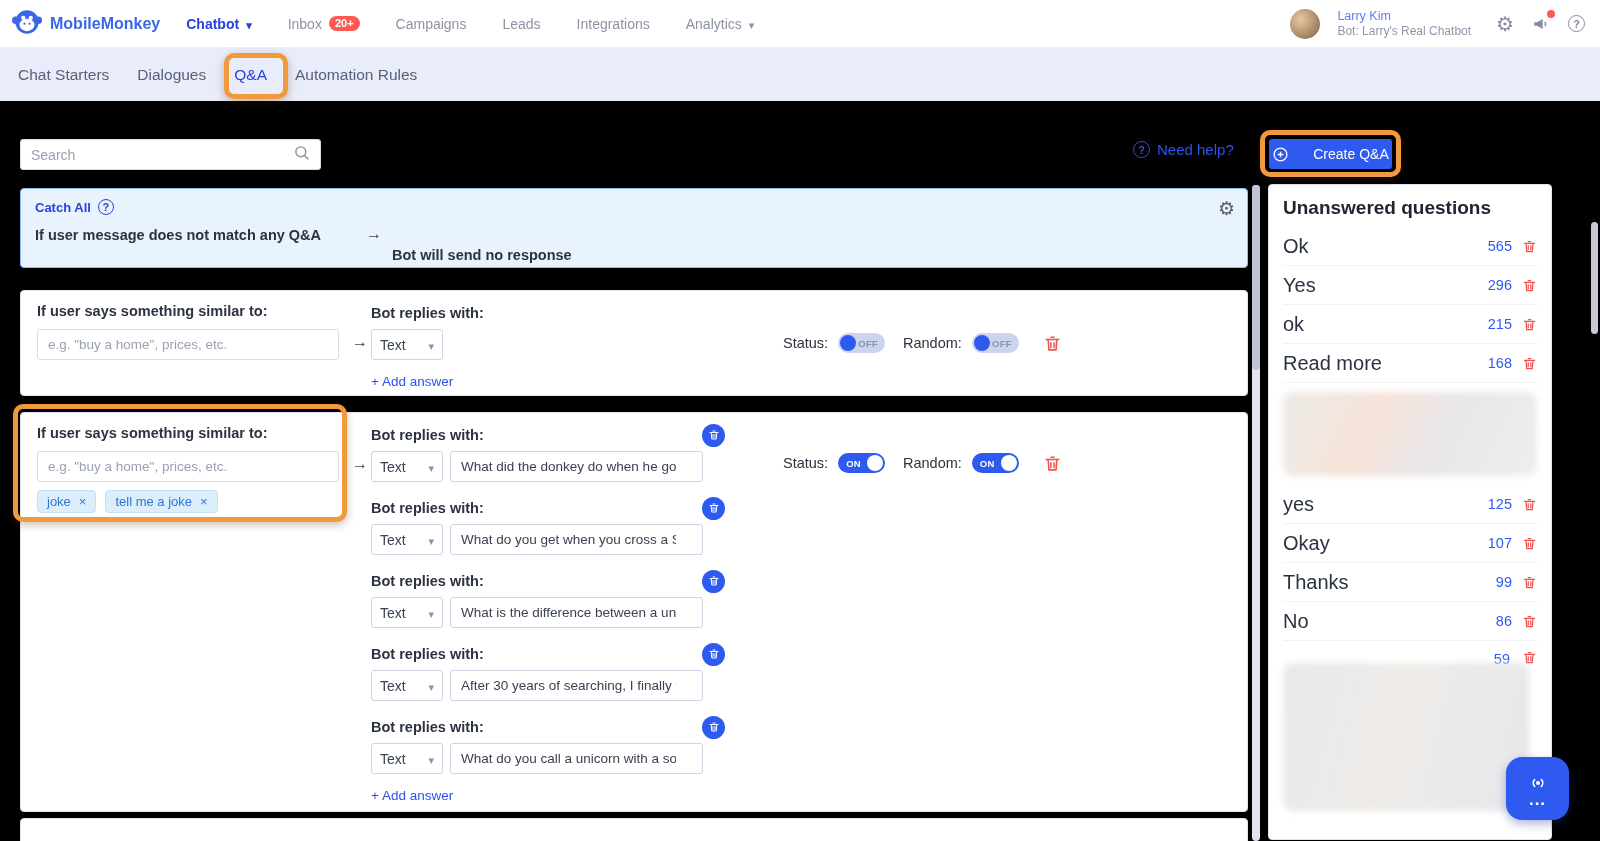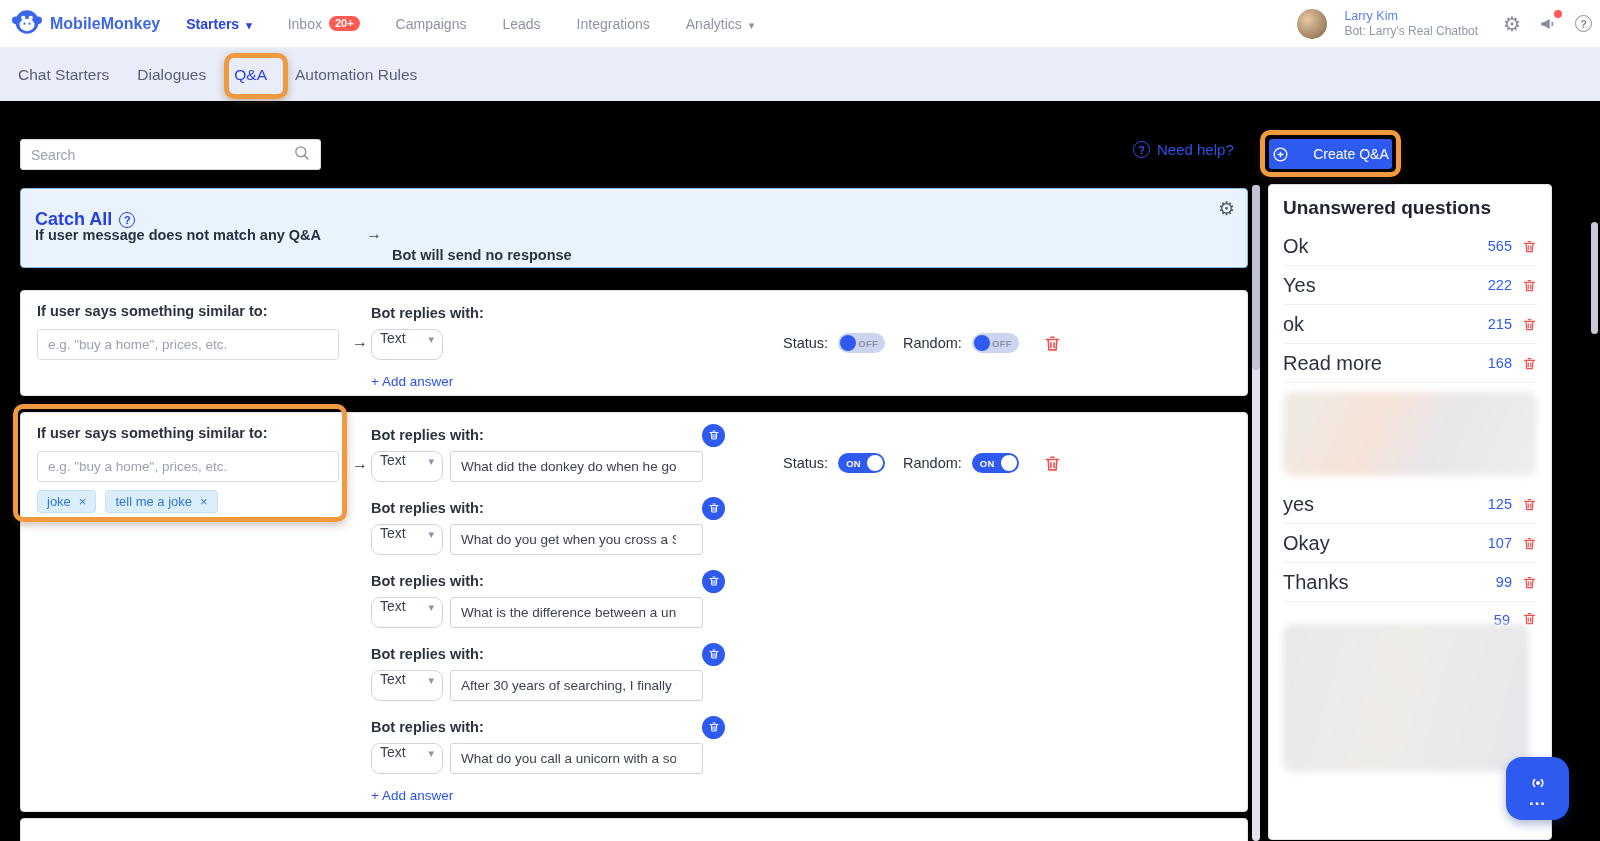--- a/index.html
+++ b/index.html
@@ -8,21 +8,21 @@
 
   
   .navbar { position:absolute; top:0; left:0; right:0; height:48px; background:#fff; display:flex; align-items:center; z-index:6; border-bottom:1px solid #eceef5; }
   .brand { display:flex; align-items:center; gap:8px; padding:0 26px 0 12px; cursor:pointer; }
   .brand-name { font-size:16px; font-weight:700; color:#3b66e8; }
   .nav-items { display:flex; align-items:center; gap:36px; }
   .nav-item { display:flex; align-items:center; gap:7px; font-size:14px; color:#8d93a5; cursor:pointer; white-space:nowrap; }
   .nav-item.active { color:#2742e0; font-weight:700; }
   .caret::after { content:"▾"; font-size:11px; }
   .badge { background:#ff5a52; color:#fff; font-size:11px; font-weight:700; border-radius:9px; padding:2px 6px; line-height:1; }
-  .nav-right { margin-left:auto; display:flex; align-items:center; gap:17px; padding-right:8px; }
+  .nav-right { margin-left:auto; display:flex; align-items:center; gap:17px; padding-right:15px; }
   .avatar { width:30px; height:30px; border-radius:50%; background:radial-gradient(circle at 35% 35%, #e8c9a2, #7d5f45); flex:none; }
   .user-info { line-height:1.3; margin-right:8px; }
   .user-name { color:#5b7ff2; font-size:12.5px; }
   .user-bot { color:#9097a8; font-size:12px; }
   .icon-btn { color:#868ca0; position:relative; cursor:pointer; display:flex; align-items:center; }
   .gear-icon::after { content:"⚙"; font-size:20px; line-height:1; }
   .q-circle { width:17px; height:17px; border:1.6px solid; border-radius:50%; display:inline-flex; align-items:center; justify-content:center; flex:none; }
   .q-circle::after { content:"?"; font-size:11px; font-weight:700; }
   .red-dot { position:absolute; top:-4px; right:-4px; width:8px; height:8px; background:#ff5a52; border-radius:50%; }
 
@@ -40,21 +40,21 @@
 
   
   .search-box { position:absolute; left:20px; top:139px; width:301px; height:31px; background:#fff; border:1px solid #d9dde8; border-radius:3px; display:flex; align-items:center; padding:0 10px; z-index:2; }
   .search-box input { flex:1; border:none; outline:none; font:inherit; font-size:14px; color:#3a4150; background:transparent; }
   .search-box input::placeholder { color:#9aa1b2; }
   .need-help { position:absolute; left:1133px; top:141px; display:flex; align-items:center; gap:7px; color:#2c52ec; font-size:15px; cursor:pointer; z-index:2; }
   .create-btn { position:absolute; left:1269px; top:139px; width:123px; height:30px; background:#2f5af0; color:#fff; border:none; border-radius:3px; display:flex; align-items:center; justify-content:center; gap:24px; font-size:14px; cursor:pointer; z-index:8; font-family:inherit; }
 
   
   .catch-all { position:absolute; left:20px; top:188px; width:1228px; height:80px; background:#e9f3fd; border:1px solid #86bdec; border-radius:4px; z-index:2; }
-  .ca-title { position:absolute; left:14px; top:20px; display:flex; gap:7px; align-items:center; color:#2742e0; font-weight:700; font-size:18px; }
+  .ca-title { position:absolute; left:14px; top:10px; display:flex; gap:7px; align-items:center; color:#2742e0; font-weight:700; font-size:13px; }
   .ca-title .q-circle { width:16px; height:16px; }
   .ca-cond { position:absolute; left:14px; top:38px; font-size:14.5px; font-weight:700; color:#2b3240; }
   .ca-arrow { position:absolute; left:345px; top:36px; font-size:16px; color:#3a4150; }
   .arrow-glyph::after { content:"→"; }
   .ca-resp { position:absolute; left:371px; top:58px; font-size:14.5px; font-weight:700; color:#2b3240; }
   .ca-gear { position:absolute; right:12px; top:8px; color:#555d6e; cursor:pointer; }
   .ca-gear::after { content:"⚙"; font-size:19px; }
 
   
   .card { position:absolute; left:20px; width:1228px; background:#fff; border:1px solid #e2e5f0; border-radius:4px; z-index:2; }
@@ -64,21 +64,21 @@
   .tags { position:absolute; left:16px; top:77px; display:flex; gap:9px; }
   .tag { display:inline-flex; align-items:center; gap:8px; background:#ddeefb; border:1px solid #c3e0f6; color:#2b77d8; font-size:13px; padding:3px 9px; border-radius:4px; cursor:pointer; }
   .tag-x::after { content:"×"; font-size:13px; }
   .arrow { position:absolute; left:331px; top:42px; font-size:16px; color:#3a4150; }
   .answers { position:absolute; left:350px; top:10px; width:356px; }
   .ans-label-row { display:flex; align-items:center; justify-content:space-between; height:24px; margin-bottom:4px; }
   .ans-label { font-weight:700; font-size:14.5px; color:#2b3240; }
   .del-circle { width:23px; height:23px; border-radius:50%; background:#2f5af0; border:none; color:#fff; display:flex; align-items:center; justify-content:center; cursor:pointer; margin-right:2px; }
   .del-circle svg { width:12px; height:12px; }
   .ans-controls { display:flex; gap:7px; margin-bottom:14px; }
-  .select { width:72px; height:31px; border:1px solid #cfd4e2; border-radius:9px; display:flex; align-items:flex-start; justify-content:space-between; padding:0 8px; font-size:14px; color:#3a4150; background:#fff; cursor:pointer; flex:none; }
+  .select { width:72px; height:31px; border:1px solid #cfd4e2; border-radius:3px; display:flex; align-items:center; justify-content:space-between; padding:0 8px; font-size:14px; color:#3a4150; background:#fff; cursor:pointer; flex:none; }
   .sel-caret::after { content:"▾"; color:#8d93a5; font-size:11px; }
   .ans-input-wrap { position:relative; }
   .answer-input { width:253px; height:31px; border:1px solid #cfd4e2; border-radius:3px; padding:0 26px 0 10px; font:inherit; font-size:13.5px; color:#3a4150; }
   .input-icon { position:absolute; right:8px; top:8px; width:14px; height:14px; border:1.4px solid #c9cdd8; border-radius:50%; }
   .add-answer { color:#2c52ec; font-size:13.5px; cursor:pointer; margin-top:2px; }
   .ctl { position:absolute; display:flex; align-items:center; gap:10px; font-size:14.5px; color:#2b3240; }
   .toggle { width:47px; height:20px; border-radius:10px; position:relative; cursor:pointer; flex:none; }
   .toggle .knob { position:absolute; top:2px; width:16px; height:16px; border-radius:50%; }
   .toggle .t-text { position:absolute; top:5px; font-size:9.5px; font-weight:700; letter-spacing:.3px; }
   .toggle.off { background:#ccd5f0;text-align:right; }
@@ -130,21 +130,21 @@
           <circle cx="13.5" cy="13" r="2.6" fill="#fff"></circle>
             <circle cx="22.5" cy="13" r="2.6" fill="#fff"></circle>
           <circle cx="15" cy="20" r="1.3" fill="#3b66e8"></circle>
             <circle cx="21" cy="20" r="1.3" fill="#3b66e8"></circle>
         </svg>
       </span>
       <span class="brand-name">MobileMonkey</span>
     </div>
     <nav class="nav-items" id="nav-items">
         <div class="nav-item active">
-          <span>Starters</span>
+          <span>Chatbot</span>
           <span class="caret"></span>
         </div>
         <div class="nav-item">
           <span>Inbox</span>
           <span class="badge">20+</span>
         </div>
         <div class="nav-item">
           <span>Campaigns</span>
         </div>
         <div class="nav-item">
@@ -416,21 +416,21 @@
             <svg viewBox="0 0 24 24" fill="none" stroke="currentColor" stroke-width="2" stroke-linecap="round">
               <path d="M4 7h16"></path>
               <path d="M10 4h4"></path>
               <path d="M6.5 7l1 13h9l1-13"></path>
               <path d="M10 11v6M14 11v6"></path>
             </svg>
           </button>
         </div>
         <div class="q-row">
           <span class="q-text">Yes</span>
-          <span class="q-count">222</span>
+          <span class="q-count">296</span>
           <button class="q-trash">
             <svg viewBox="0 0 24 24" fill="none" stroke="currentColor" stroke-width="2" stroke-linecap="round">
               <path d="M4 7h16"></path>
               <path d="M10 4h4"></path>
               <path d="M6.5 7l1 13h9l1-13"></path>
               <path d="M10 11v6M14 11v6"></path>
             </svg>
           </button>
         </div>
         <div class="q-row">
@@ -478,20 +478,32 @@
               <path d="M4 7h16"></path>
               <path d="M10 4h4"></path>
               <path d="M6.5 7l1 13h9l1-13"></path>
               <path d="M10 11v6M14 11v6"></path>
             </svg>
           </button>
         </div>
         <div class="q-row">
           <span class="q-text">Thanks</span>
           <span class="q-count">99</span>
+          <button class="q-trash">
+            <svg viewBox="0 0 24 24" fill="none" stroke="currentColor" stroke-width="2" stroke-linecap="round">
+              <path d="M4 7h16"></path>
+              <path d="M10 4h4"></path>
+              <path d="M6.5 7l1 13h9l1-13"></path>
+              <path d="M10 11v6M14 11v6"></path>
+            </svg>
+          </button>
+        </div>
+        <div class="q-row">
+          <span class="q-text">No</span>
+          <span class="q-count">86</span>
           <button class="q-trash">
             <svg viewBox="0 0 24 24" fill="none" stroke="currentColor" stroke-width="2" stroke-linecap="round">
               <path d="M4 7h16"></path>
               <path d="M10 4h4"></path>
               <path d="M6.5 7l1 13h9l1-13"></path>
               <path d="M10 11v6M14 11v6"></path>
             </svg>
           </button>
         </div>
         <div class="blur-wrap">

